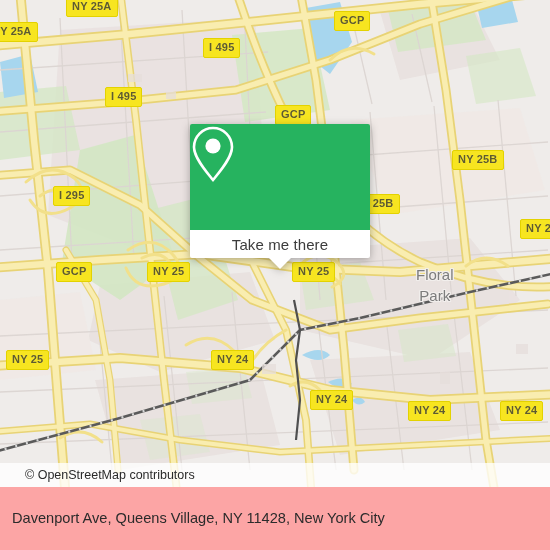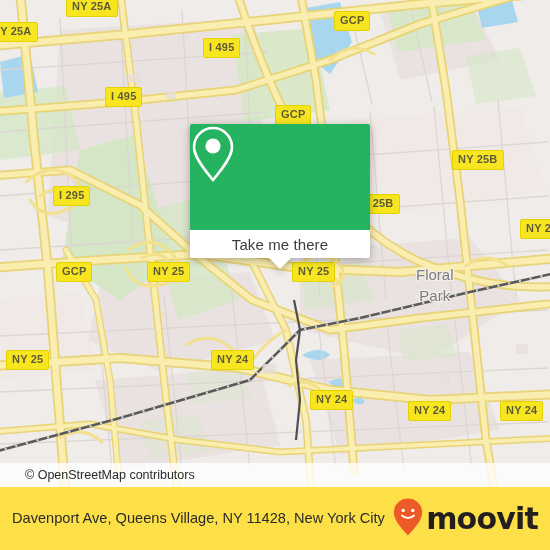--- a/index.html
+++ b/index.html
@@ -76,21 +76,21 @@
     position:absolute;left:0;bottom:0;width:550px;height:24px;
     background:rgba(255,255,255,.78);
     display:flex;align-items:center;
     box-sizing:border-box;padding-left:25px;
     color:#2a2a2a;font-size:12.5px;
   }
 
   
   .bottombar{
     position:absolute;left:0;top:487px;width:550px;height:63px;
-    background:#fde047;
+    background:#fca5a5;
     display:flex;align-items:center;
     box-sizing:border-box;padding:0 12px 0 12px;
   }
   .bottombar .addr{
     flex:1 1 auto;color:#2b2b2b;font-size:14.6px;line-height:19px;
     padding-right:8px;
   }
   .brand{flex:0 0 auto;display:flex;align-items:center;gap:3px;}
   .brand-word{
     color:#231f20;font-size:30px;font-weight:bold;letter-spacing:-.8px;
@@ -285,26 +285,15 @@
       </div>
     </div>
 
     <div class="attribution">
       <span>© OpenStreetMap contributors</span>
     </div>
   </div>
 
   <div class="bottombar">
     <div class="addr">Davenport Ave, Queens Village, NY 11428, New York City</div>
-    <div class="brand">
-      <span>
-        <svg width="30" height="38" viewBox="0 0 30 38" aria-hidden="true">
-          <path d="M15 0.6 C7 0.6 0.8 6.8 0.8 14.6 C0.8 23.2 11 33.2 15 37.4 C19 33.2 29.2 23.2 29.2 14.6 C29.2 6.8 23 0.6 15 0.6 Z" fill="#ec5b27"></path>
-          <circle cx="10.2" cy="12.4" r="1.7" fill="#ffffff"></circle>
-          <circle cx="19.8" cy="12.4" r="1.7" fill="#ffffff"></circle>
-          <path d="M9 17.6 Q15 22.6 21 17.6" stroke="#ffffff" stroke-width="1.9" fill="none" stroke-linecap="round"></path>
-        </svg>
-      </span>
-      <span class="brand-word">moovit</span>
-    </div>
   </div>
 
 </div>
 
 </body></html>

